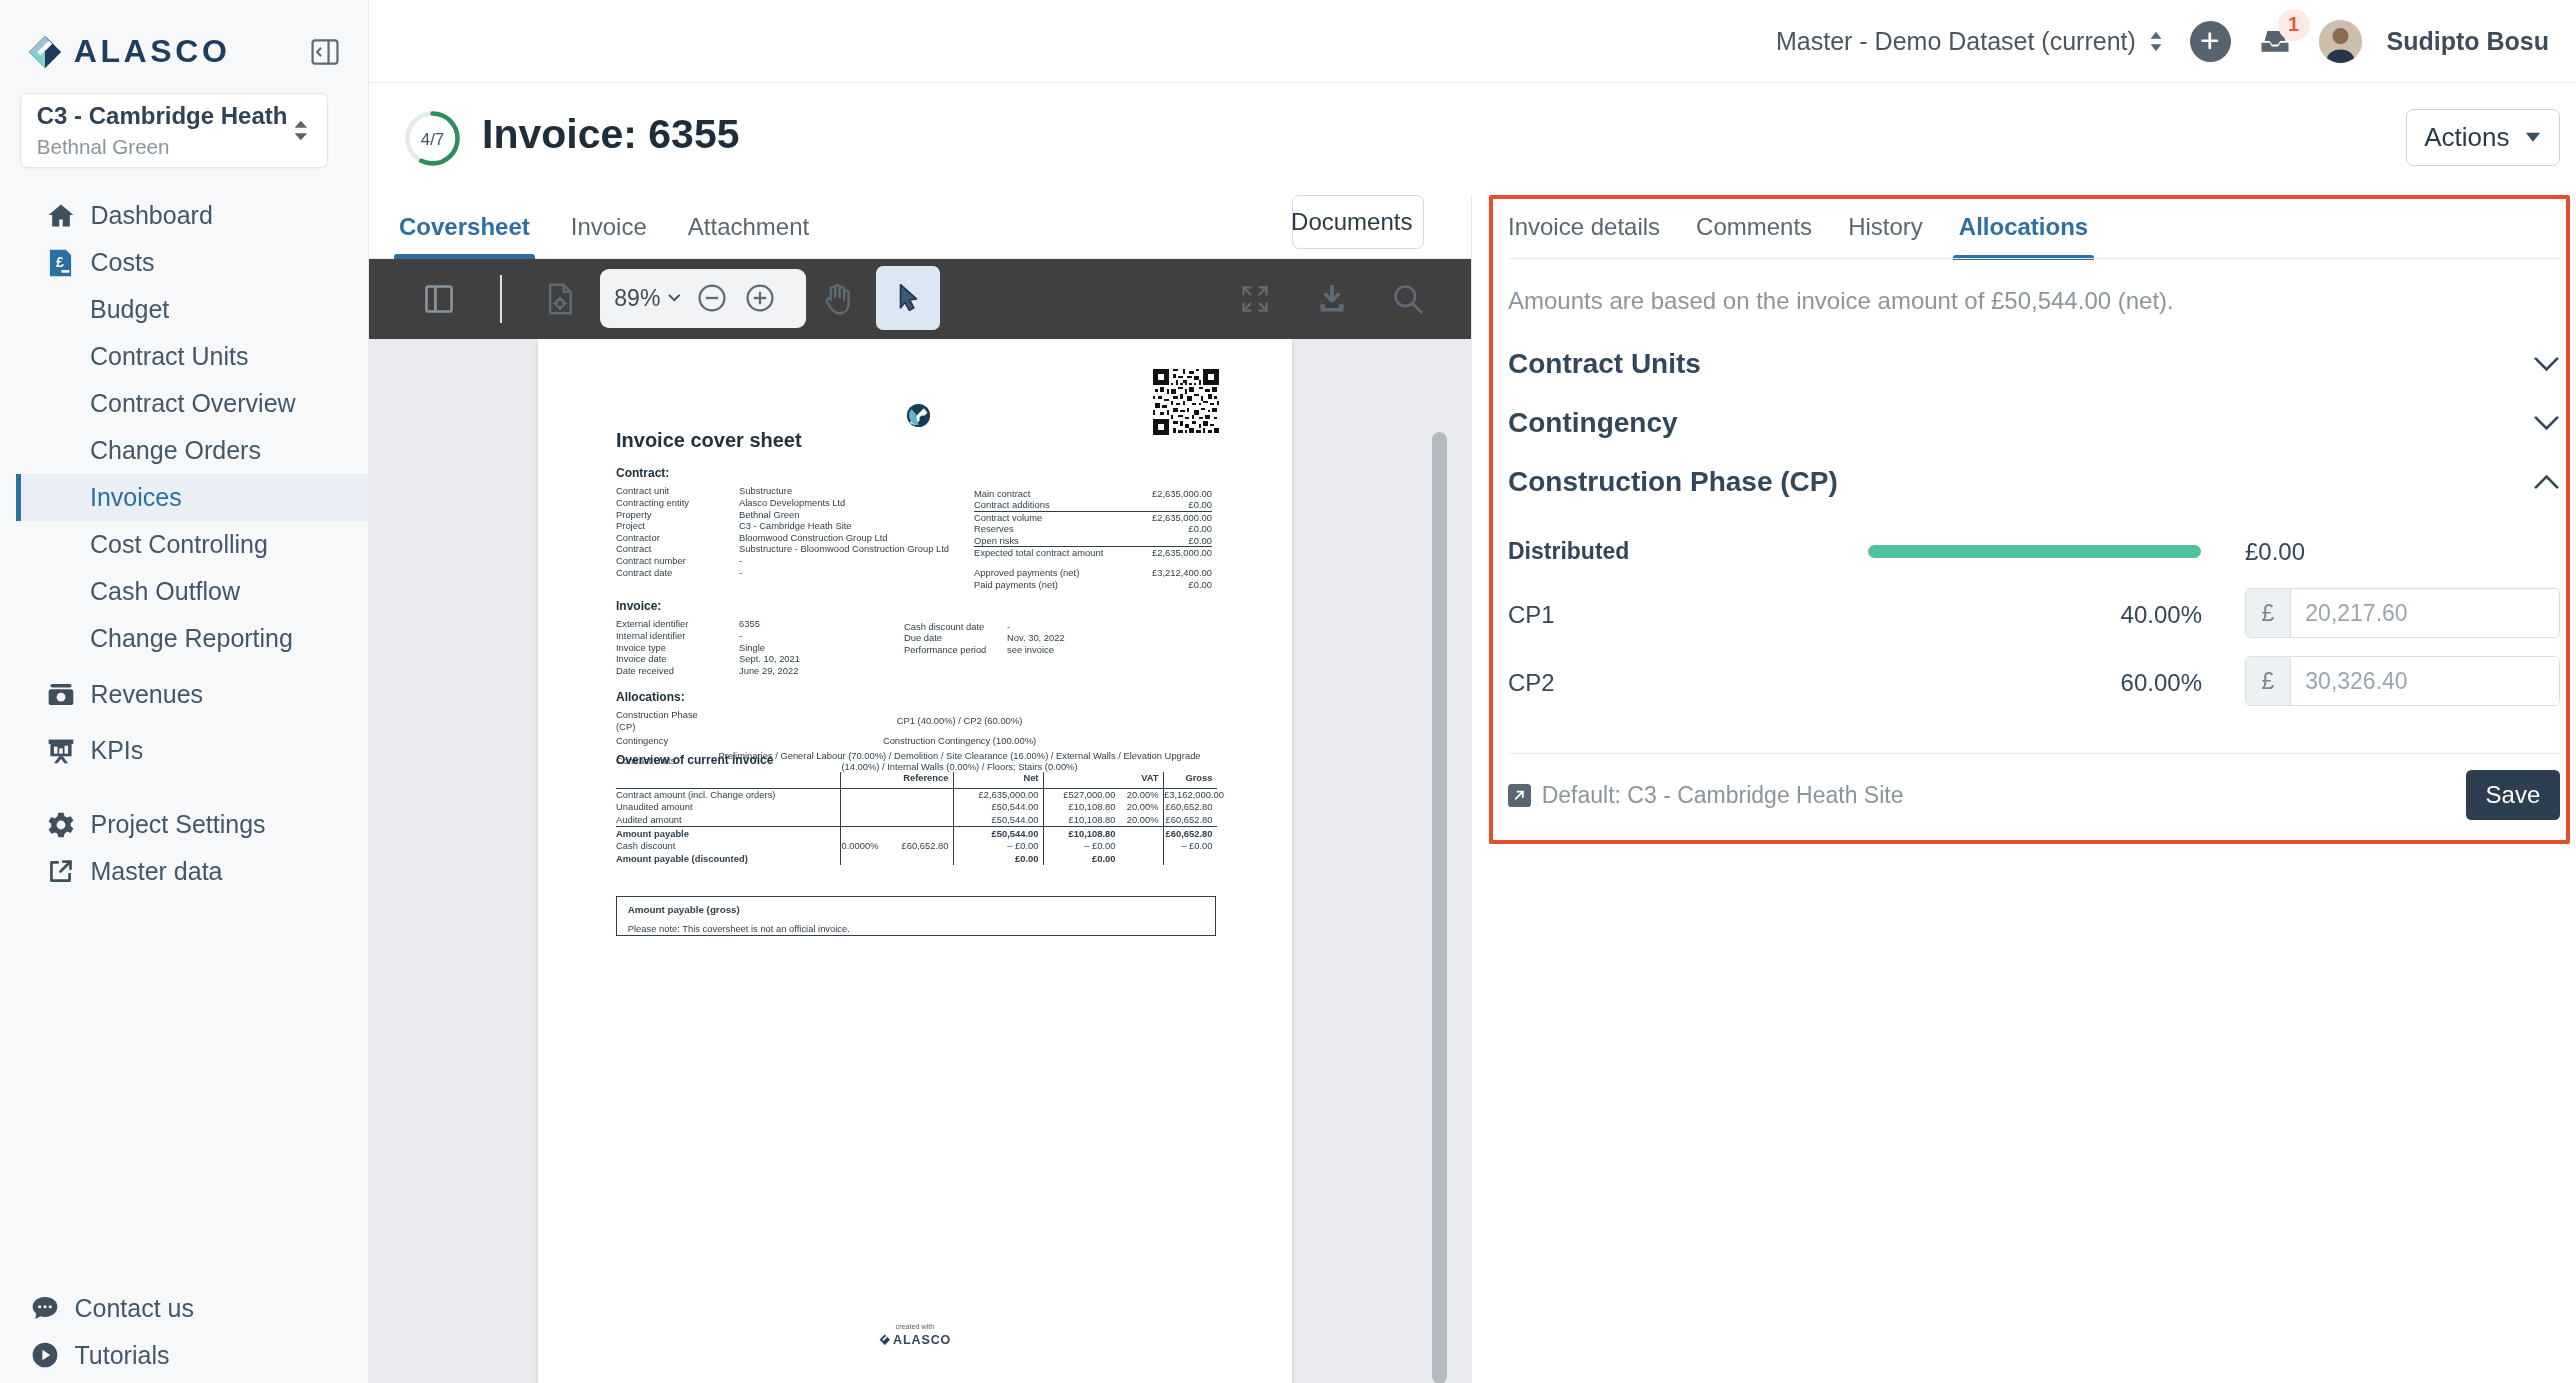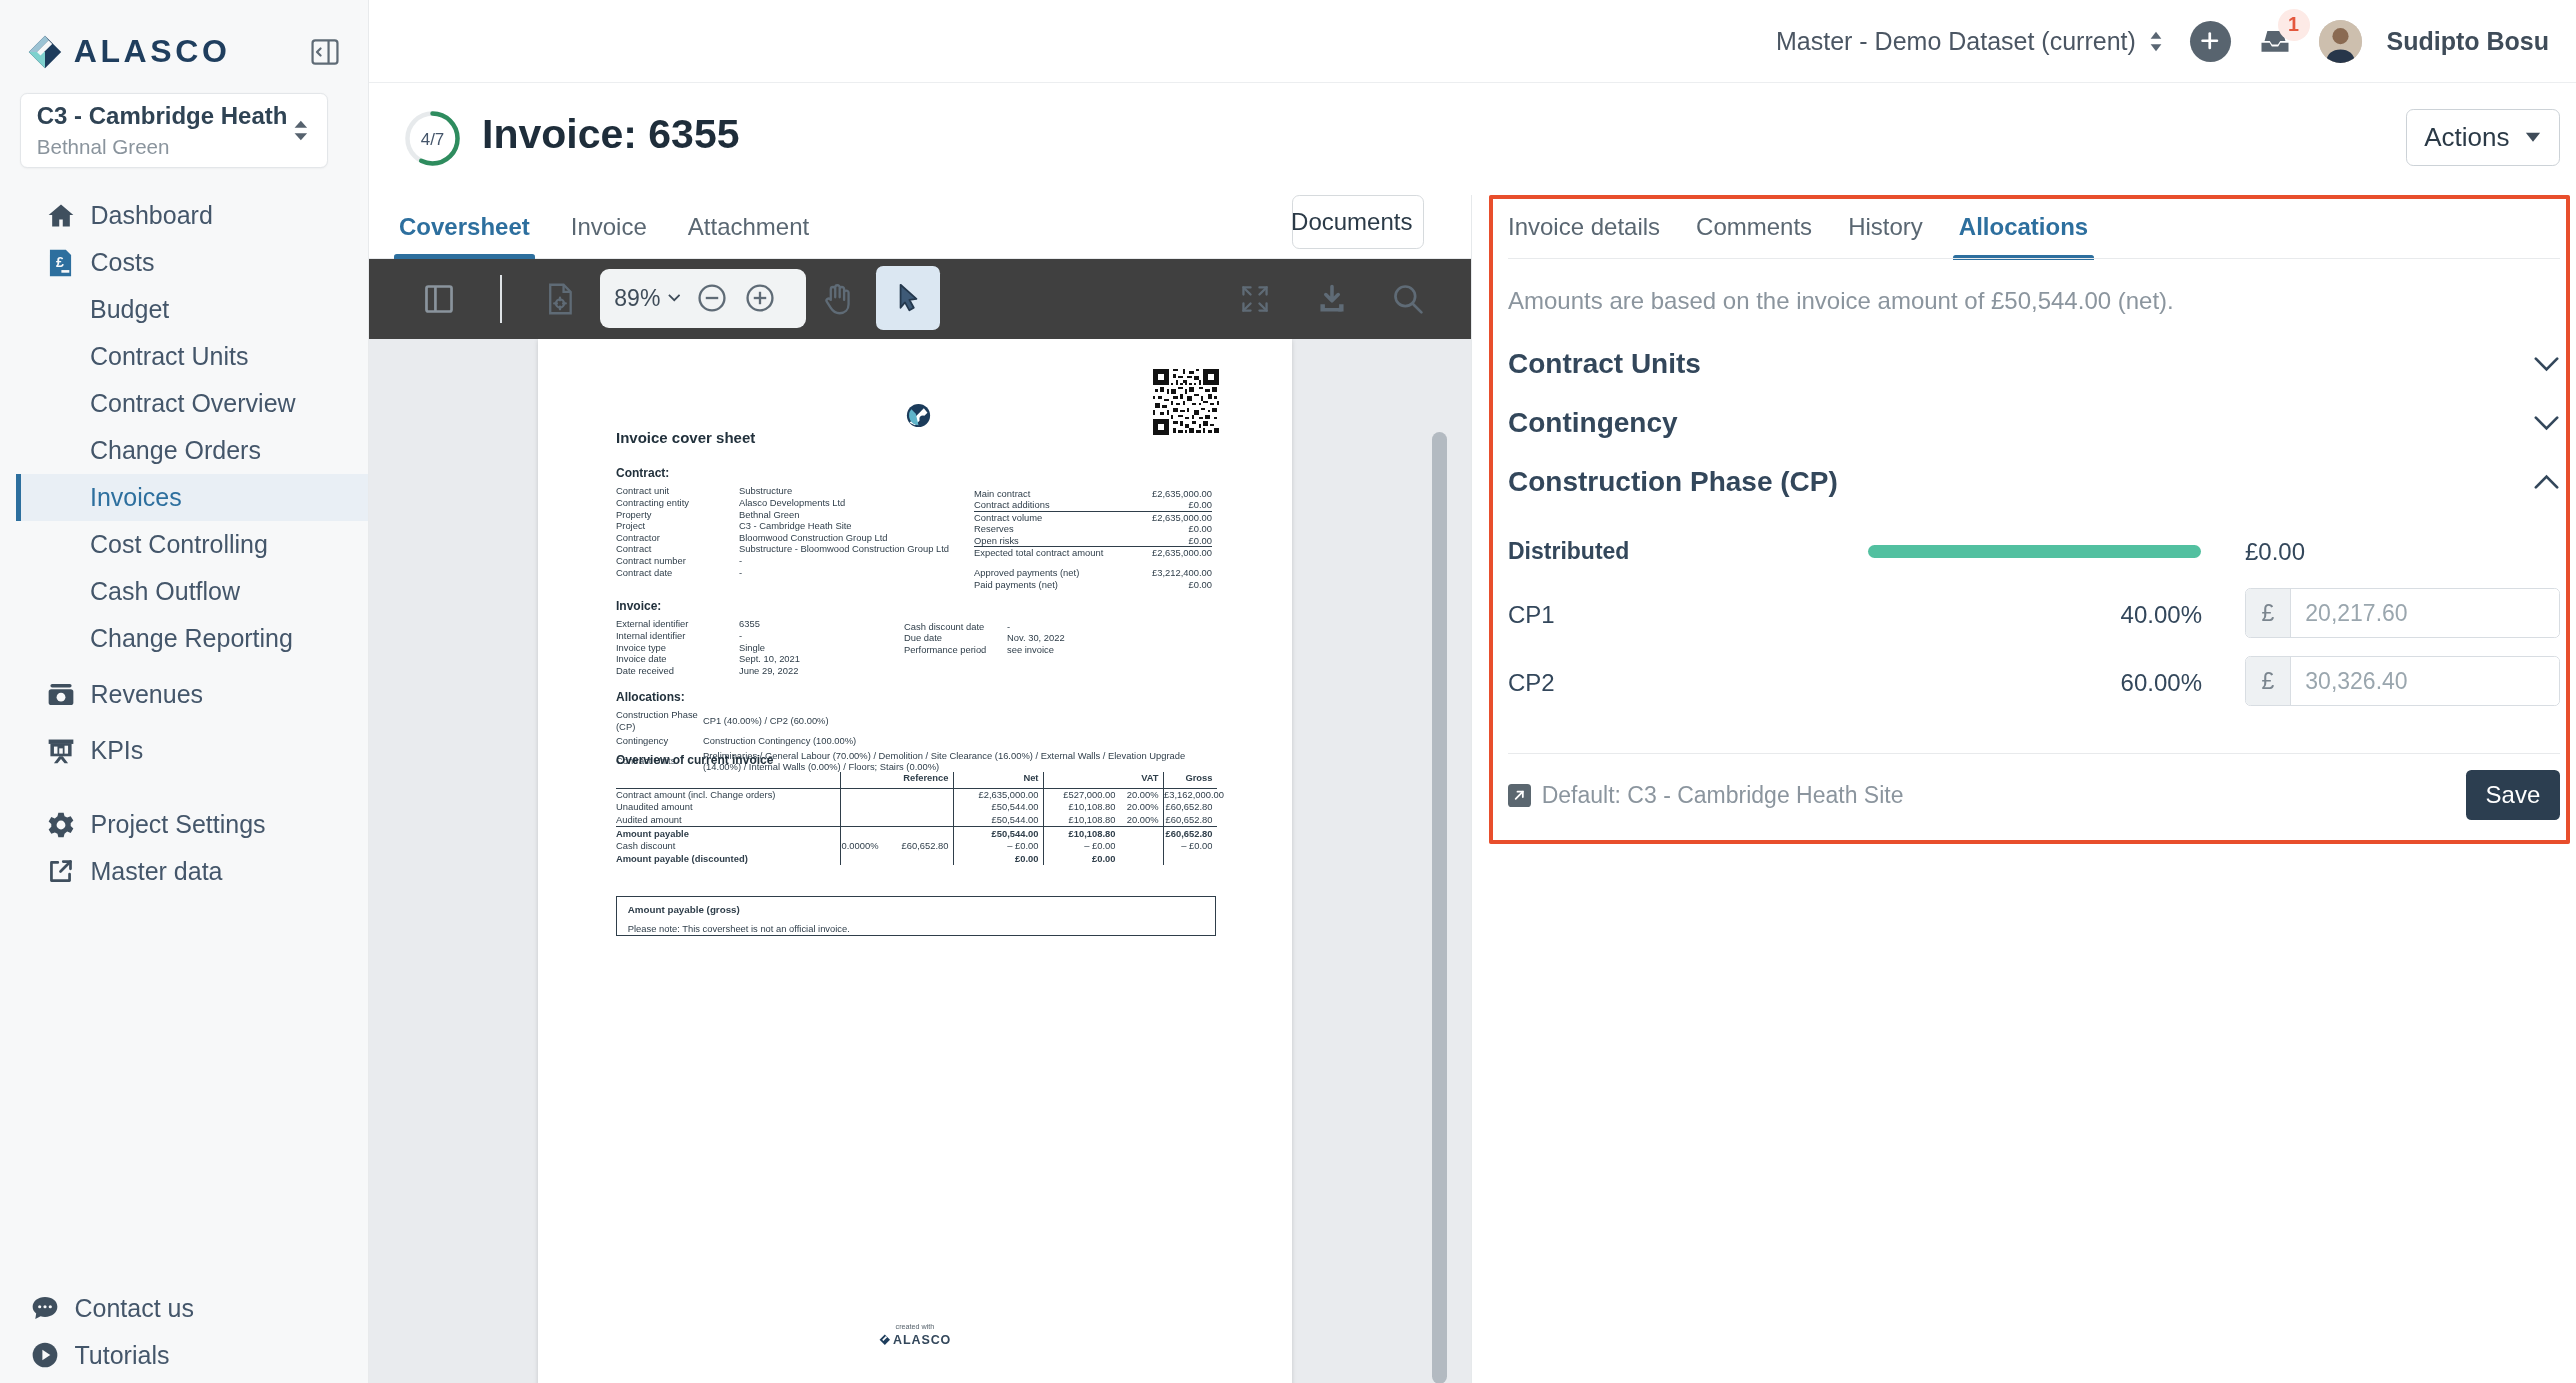--- a/index.html
+++ b/index.html
@@ -55,37 +55,37 @@
   .zoom-group{position:absolute;left:231px;top:9.8px;height:59px;width:206px;background:#f1f3f4;border-radius:9px;display:flex;align-items:center;padding:0 14.3px;gap:16px;}
   .zoom-label{font-size:23px;color:#3f4c59;display:flex;align-items:center;gap:7.2px;cursor:pointer;}
   .tool-sel{position:absolute;left:507px;top:7.2px;width:64px;height:64px;background:#dbe7f2;border-radius:7.2px;display:flex;align-items:center;justify-content:center;cursor:pointer;}
   .viewer{position:absolute;left:0;top:144px;right:0;bottom:0;background:#e9ebee;overflow:hidden;}
   .scroll-thumb{position:absolute;left:1063px;top:93px;bottom:0;width:15px;background:#b3bac1;border-radius:8px;cursor:pointer;}
 
   
   .page{position:absolute;left:169px;top:0;width:754px;height:1244px;background:#fff;box-shadow:0 0.9px 4.5px rgba(0,0,0,.15);color:#2f3e4a;}
   .doc-qr{position:absolute;left:615px;top:30px;width:66px;height:66px;}
   .doc-mark{position:absolute;left:368px;top:64px;}
-  .doc-title{position:absolute;left:78px;top:90px;font-size:15px;font-weight:bold;color:#22313c;}
+  .doc-title{position:absolute;left:78px;top:90px;font-size:20px;font-weight:bold;color:#22313c;}
   .doc-h{font-size:12px;font-weight:bold;color:#22313c;margin-bottom:5.4px;}
   .doc-contract{position:absolute;left:78px;top:127px;width:600px;}
   .kv{display:flex;font-size:9.4px;line-height:11.6px;}
   .kv .k{width:123px;flex:none;}
   .kv .v{flex:1;}
   .doc-fin{position:absolute;left:358px;top:21.5px;width:238px;}
   .fin{display:flex;justify-content:space-between;font-size:9.4px;line-height:11.6px;}
   .fin.u{border-bottom:0.9px solid #2f3e4a;}
   .fin-gap{height:8px;}
   .doc-invoice{position:absolute;left:78px;top:260px;width:600px;}
   .doc-dates{position:absolute;left:288px;top:21.5px;width:269px;}
   .doc-dates .k{width:103px;}
   .doc-alloc{position:absolute;left:78px;top:351px;width:600px;}
   .arow{display:flex;align-items:center;font-size:9.4px;line-height:11.6px;margin-bottom:2.7px;}
   .arow .k{width:87px;flex:none;}
-  .arow .v{flex:1;}
+  .arow .v{flex:1;text-align:center;}
   .doc-overview{position:absolute;left:78px;top:414px;width:600px;}
   .ov-grid{display:grid;grid-template-columns:224px 43px 70px 90px 77px 43px 54px;font-size:9.4px;line-height:12.5px;}
   .oc{padding:0 4.5px 0 0;}
   .oc.r{text-align:right;}
   .oc.bl{border-left:0.9px solid #2f3e4a;}
   .oc.hd{font-weight:bold;border-bottom:0.9px solid #2f3e4a;padding-bottom:2.7px;}
   .oc.tt{border-top:1.8px solid #2f3e4a;padding-top:0.9px;}
   .trow-b{font-weight:bold;}
   .doc-note{position:absolute;left:78px;top:557px;width:600px;height:40px;border:1.8px solid #2f3e4a;padding:7.2px 10.7px;}
   .doc-note-title{font-size:9.8px;font-weight:bold;}

